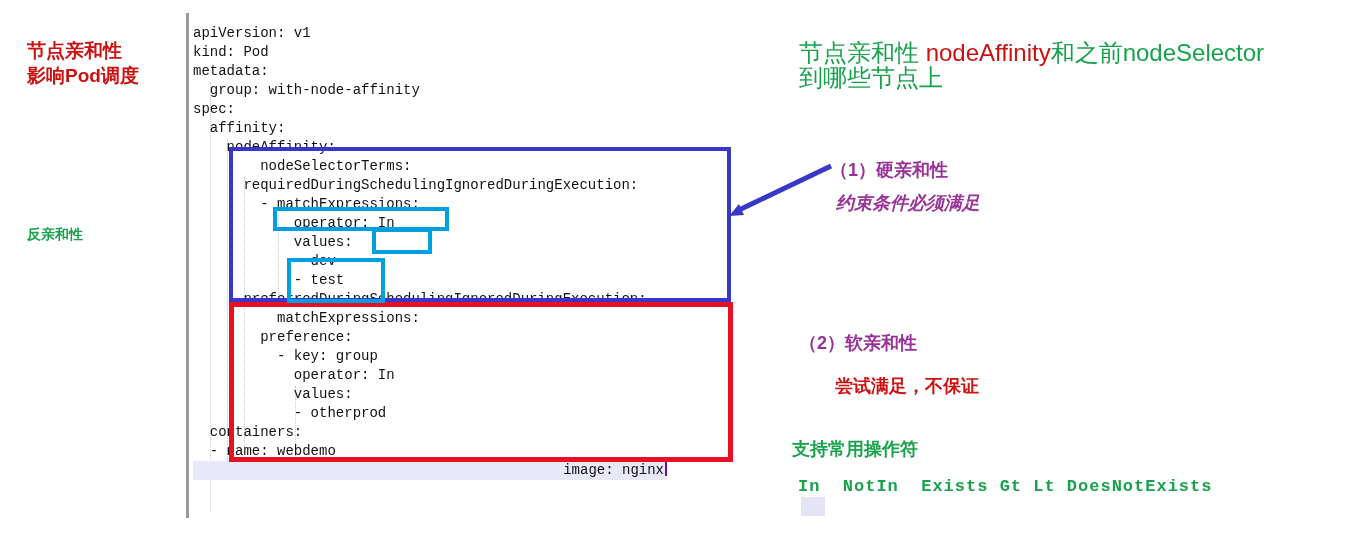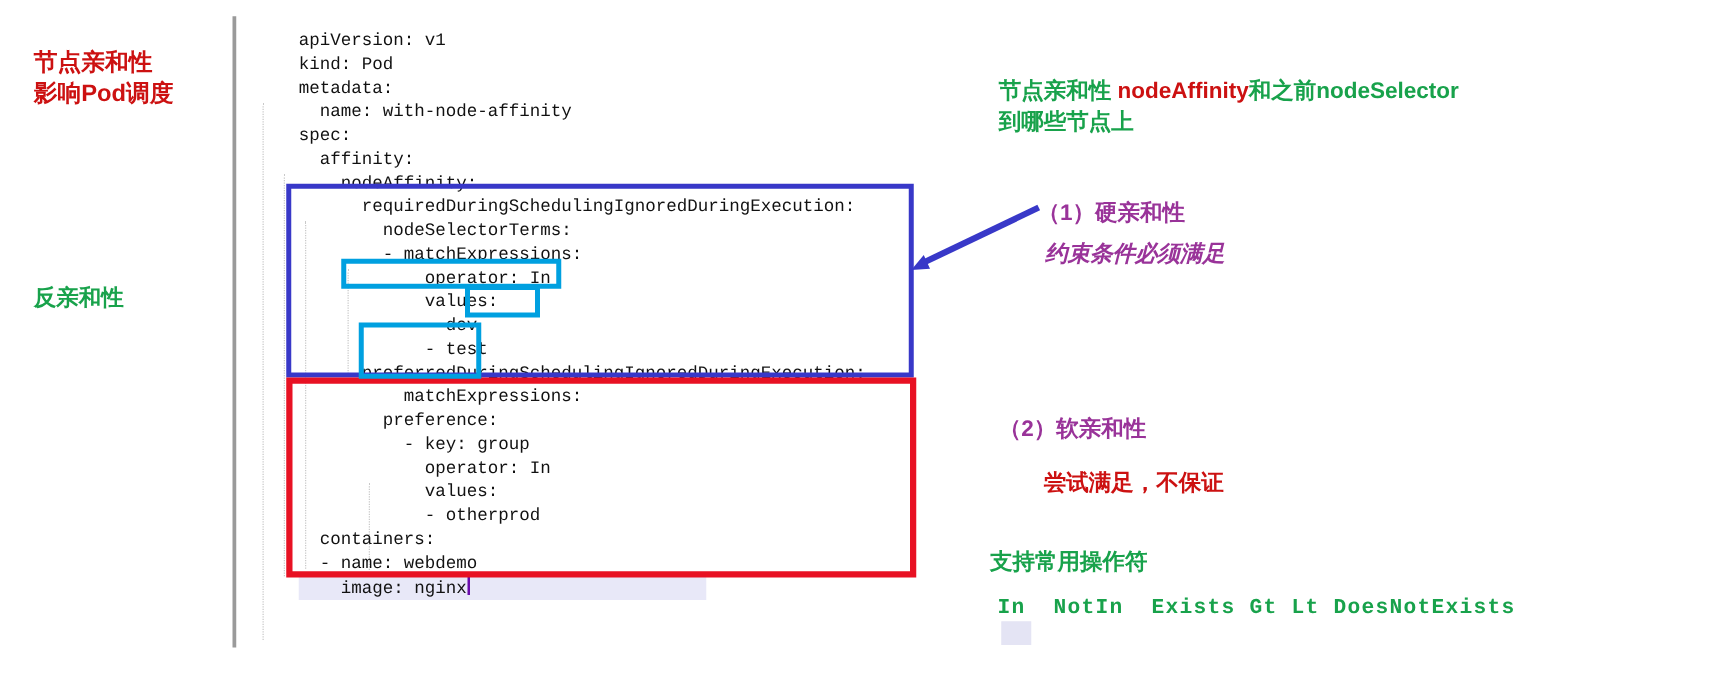--- a/index.html
+++ b/index.html
@@ -6,46 +6,46 @@
   html,body { background:#fff; }
   .canvas {
     position:relative; width:1367px; height:549px; background:#ffffff;
     overflow:hidden; font-family:"Liberation Sans", sans-serif;
   }
   .abs { position:absolute; }
 
   
   .note { font-weight:bold; white-space:nowrap; }
   .note-title { left:27px; top:38px; color:var(--note-red); font-size:19px; line-height:25px; }
-  .note-anti  { left:27px; top:226px; color:var(--note-green); font-size:18px; }
+  .note-anti  { left:27px; top:226px; color:var(--note-green); font-size:14px; }
 
   
   .editor-sep { left:186px; top:13px; width:3px; height:505px; background:#9a9a9a; }
   .code {
     left:193px; top:24px; color:#111;
-    font-family:"Liberation Mono", monospace; font-size:14px; line-height:19px;margin-left:46px;
+    font-family:"Liberation Mono", monospace; font-size:14px; line-height:19px;
   }
   .code-line { height:19px; white-space:pre; }
-  .code-line.current { background:var(--line-highlight); width:326px; }
+  .code-line.current { background:var(--line-highlight); width:474px;text-align:right; }
   .caret { display:inline-block; width:2px; height:15px; background:var(--caret-purple);
            vertical-align:-2px; margin-left:1px; }
   .guide { position:absolute; width:0; border-left:1px dotted #c9c9c9; }
 
   
   .obox { position:absolute; pointer-events:none; background:transparent; }
   .box-blue  { left:229px; top:147px; width:502px; height:155px; border:4px solid var(--box-blue); }
   .box-red   { left:229px; top:302px; width:504px; height:160px; border:5px solid var(--box-red); }
   .box-cyan-key { left:273px; top:207px; width:176px; height:24px; border:4px solid var(--box-cyan); }
   .box-cyan-op  { left:372px; top:228px; width:60px;  height:26px; border:4px solid var(--box-cyan); }
   .box-cyan-val { left:287px; top:258px; width:98px;  height:45px; border:4px solid var(--box-cyan); }
 
   .arrow-svg { left:727px; top:158px; pointer-events:none; }
 
   
-  .note-intro { left:799px; top:60px; color:var(--note-green); font-size:18px; line-height:25px; font-weight:bold; }
+  .note-intro { left:799px; top:40px; color:var(--note-green); font-size:24px; line-height:25px; font-weight:normal; }
   .note-intro .hl { color:var(--note-red); }
   .note-hard-title { left:830px; top:158px; color:var(--note-purple); font-size:18px; }
   .note-hard-desc  { left:836px; top:191px; color:var(--note-purple); font-size:18px;font-style:italic; }
   .note-soft-title { left:799px; top:331px; color:var(--note-purple); font-size:18px; }
   .note-soft-desc  { left:835px; top:374px; color:var(--note-red);    font-size:18px; }
   .note-ops-title  { left:792px; top:437px; color:var(--note-green);  font-size:18px; }
   .note-ops-list   { left:782px; top:477px; color:var(--note-green);  font-size:17px;
                      font-family:"Liberation Mono", monospace; font-weight:bold;
                      letter-spacing:1px; white-space:pre;margin-left:16px; }
   .lav-square { left:801px; top:497px; width:24px; height:19px; background:#e4e4f4; }
@@ -66,26 +66,26 @@
   <div class="guide" style="left:210px; top:82px;  height:430px;"></div>
   <div class="guide" style="left:227px; top:139px; height:322px;"></div>
   <div class="guide" style="left:244px; top:177px; height:278px;"></div>
   <div class="guide" style="left:278px; top:215px; height:84px;"></div>
   <div class="guide" style="left:295px; top:386px; height:70px;"></div>
 
   <div class="abs code" id="code">
       <div class="code-line">apiVersion: v1</div>
       <div class="code-line">kind: Pod</div>
       <div class="code-line">metadata:</div>
-      <div class="code-line">  name: with-node-affinity</div>
+      <div class="code-line">  group: with-node-affinity</div>
       <div class="code-line">spec:</div>
       <div class="code-line">  affinity:</div>
       <div class="code-line">    nodeAffinity:</div>
+      <div class="code-line">        nodeSelectorTerms:</div>
       <div class="code-line">      requiredDuringSchedulingIgnoredDuringExecution:</div>
-      <div class="code-line">        nodeSelectorTerms:</div>
       <div class="code-line">        - matchExpressions:</div>
       <div class="code-line">            operator: In</div>
       <div class="code-line">            values:</div>
       <div class="code-line">            - dev</div>
       <div class="code-line">            - test</div>
       <div class="code-line">      preferredDuringSchedulingIgnoredDuringExecution:</div>
       <div class="code-line">          matchExpressions:</div>
       <div class="code-line">        preference:</div>
       <div class="code-line">          - key: group</div>
       <div class="code-line">            operator: In</div>

